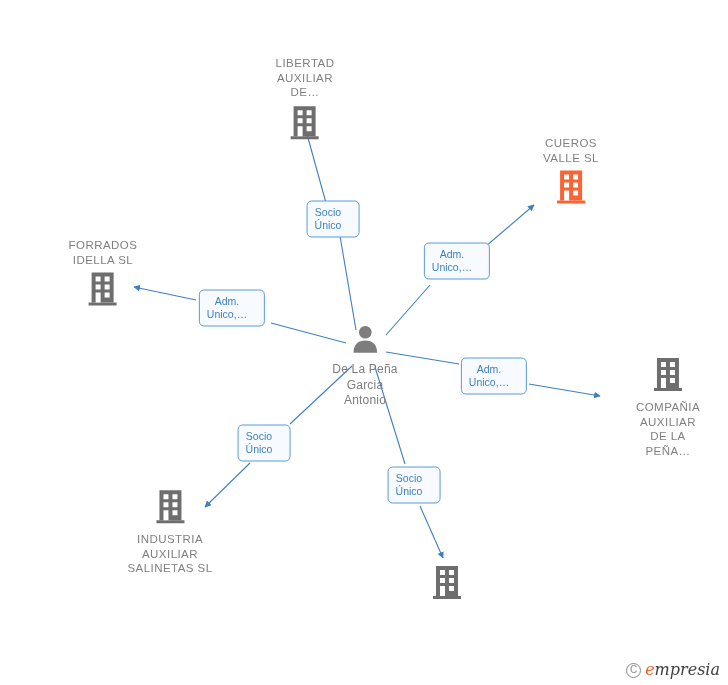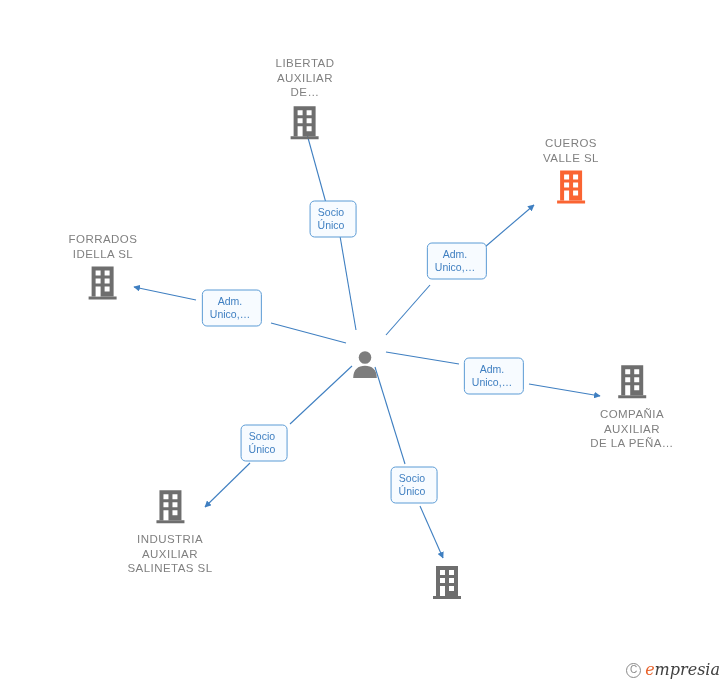--- a/index.html
+++ b/index.html
@@ -22,21 +22,21 @@
   .node.person .label{
     color:#7d7d7d;letter-spacing:.2px;font-size:12px;line-height:15.5px;
     text-transform:none;
   }
   .node .label.upper{text-transform:uppercase;}
 
   .edge-label{
     position:absolute;transform:translate(-50%,-50%);
     background:#f7fbff;border:1px solid #5b9bd5;border-radius:5px;
     color:#3f7fc1;font-size:10.5px;line-height:13px;
-    padding:4px 11px 5px 7px;text-align:center;white-space:pre-line;
+    padding:4px 17px 5px 7px;text-align:center;white-space:pre-line;
     box-sizing:border-box;
   }
 
   .watermark{
     position:absolute;right:8px;bottom:6px;
     display:flex;align-items:center;gap:4px;
     font-size:16px;line-height:18px;
   }
   .watermark .copy{
     color:#8a8a8a;font-size:13px;
@@ -107,38 +107,38 @@
         <rect x="9" y="6" width="5" height="5" fill="#fff"></rect>
         <rect x="18" y="6" width="5" height="5" fill="#fff"></rect>
         <rect x="9" y="14" width="5" height="5" fill="#fff"></rect>
         <rect x="18" y="14" width="5" height="5" fill="#fff"></rect>
         <rect x="9" y="22" width="5" height="10" fill="#fff"></rect>
         <rect x="18" y="22" width="5" height="5" fill="#fff"></rect>
       </svg>
     </span>
   </div>
 
-  <div class="node label-above" style="left:103px;top:268px;">
+  <div class="node label-above" style="left:103px;top:274px;">
     <div class="label upper">FORRADOS
 IDELLA  SL</div>
     <span class="icon">
       <svg width="32" height="36" viewBox="0 0 32 36">
         <rect x="5" y="2" width="22" height="30" fill="#6e6e6e"></rect>
         <rect x="2" y="32" width="28" height="3" fill="#6e6e6e"></rect>
         <rect x="9" y="6" width="5" height="5" fill="#fff"></rect>
         <rect x="18" y="6" width="5" height="5" fill="#fff"></rect>
         <rect x="9" y="14" width="5" height="5" fill="#fff"></rect>
         <rect x="18" y="14" width="5" height="5" fill="#fff"></rect>
         <rect x="9" y="22" width="5" height="10" fill="#fff"></rect>
         <rect x="18" y="22" width="5" height="5" fill="#fff"></rect>
       </svg>
     </span>
   </div>
 
-  <div class="node label-below" style="left:632px;top:407px;">
+  <div class="node label-below" style="left:668px;top:407px;">
     <span class="icon">
       <svg width="32" height="36" viewBox="0 0 32 36">
         <rect x="5" y="2" width="22" height="30" fill="#6e6e6e"></rect>
         <rect x="2" y="32" width="28" height="3" fill="#6e6e6e"></rect>
         <rect x="9" y="6" width="5" height="5" fill="#fff"></rect>
         <rect x="18" y="6" width="5" height="5" fill="#fff"></rect>
         <rect x="9" y="14" width="5" height="5" fill="#fff"></rect>
         <rect x="18" y="14" width="5" height="5" fill="#fff"></rect>
         <rect x="9" y="22" width="5" height="10" fill="#fff"></rect>
         <rect x="18" y="22" width="5" height="5" fill="#fff"></rect>
@@ -182,20 +182,23 @@
     </span>
   </div>
 
   <div class="node person label-below" style="left:365px;top:366px;">
     <span class="icon">
       <svg width="30" height="30" viewBox="0 0 30 30">
         <circle cx="15" cy="8.5" r="6.3" fill="#7d7d7d"></circle>
         <path d="M3.2 29 C3.2 20.5 8.2 16.8 15 16.8 C21.8 16.8 26.8 20.5 26.8 29 Z" fill="#7d7d7d"></path>
       </svg>
     </span>
+    <div class="label">De La Peña
+Garcia
+Antonio</div>
   </div>
 
   <div class="edge-label" style="left:333px;top:219px;">Socio
 Único</div>
 
   <div class="edge-label" style="left:457px;top:261px;">Adm.
 Unico,…</div>
 
   <div class="edge-label" style="left:232px;top:308px;">Adm.
 Unico,…</div>

